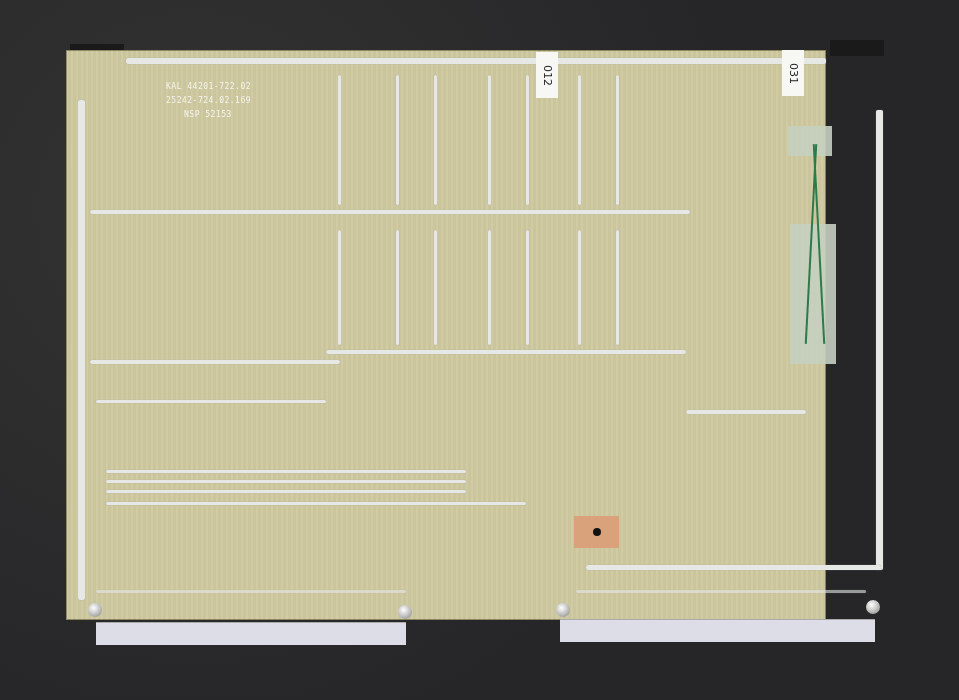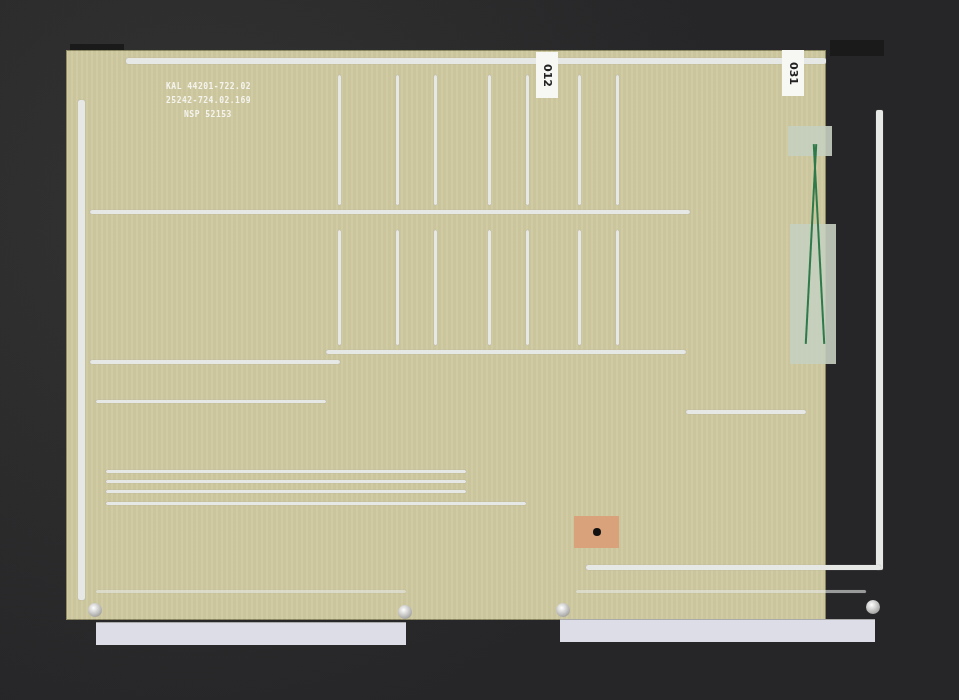--- a/index.html
+++ b/index.html
@@ -1,21 +1,21 @@
 <!DOCTYPE html>
 <html><head>
 <meta charset="utf-8">
 <style>
   html,body{margin:0;padding:0;}
   body{width:959px;height:700px;overflow:hidden;background:#2a2a2c;position:relative;font-family:"DejaVu Sans",sans-serif;}
   .bg{position:absolute;inset:0;background:
      radial-gradient(circle at 20% 30%, #333 0, #262628 60%),
      #262628;}
   .board{position:absolute;left:66px;top:50px;width:760px;height:570px;background:#cfc9a0;
-     box-shadow:0 0 0 1px #8a8660 inset;font-weight:bold;}
+     box-shadow:0 0 0 1px #8a8660 inset;}
   .board:before{content:"";position:absolute;inset:0;background:
      repeating-linear-gradient(90deg, rgba(255,255,255,0.04) 0 2px, rgba(0,0,0,0.02) 2px 5px);}
   .trace{position:absolute;background:#e6e8e6;border-radius:2px;box-shadow:0 0 1px #999;}
   .screw{position:absolute;width:14px;height:14px;border-radius:50%;background:radial-gradient(circle at 40% 35%,#fff,#a9aaa8 70%,#777);}
   .conn{position:absolute;height:22px;background:#dcdde6;border-top:1px solid #aaa;}
   .label{position:absolute;background:#f7f7f4;color:#222;font-size:11px;display:flex;align-items:center;justify-content:center;writing-mode:vertical-rl;}
   .silk{position:absolute;color:#f4f4ee;font-size:8px;letter-spacing:0.5px;font-family:"DejaVu Sans Mono",monospace;white-space:nowrap;}
   .bracket{position:absolute;width:54px;height:16px;background:#1a1a1a;}
   .tape{position:absolute;background:#c5cfc0;opacity:0.9;}
   .wire{position:absolute;width:2px;background:#2e7a4b;}

